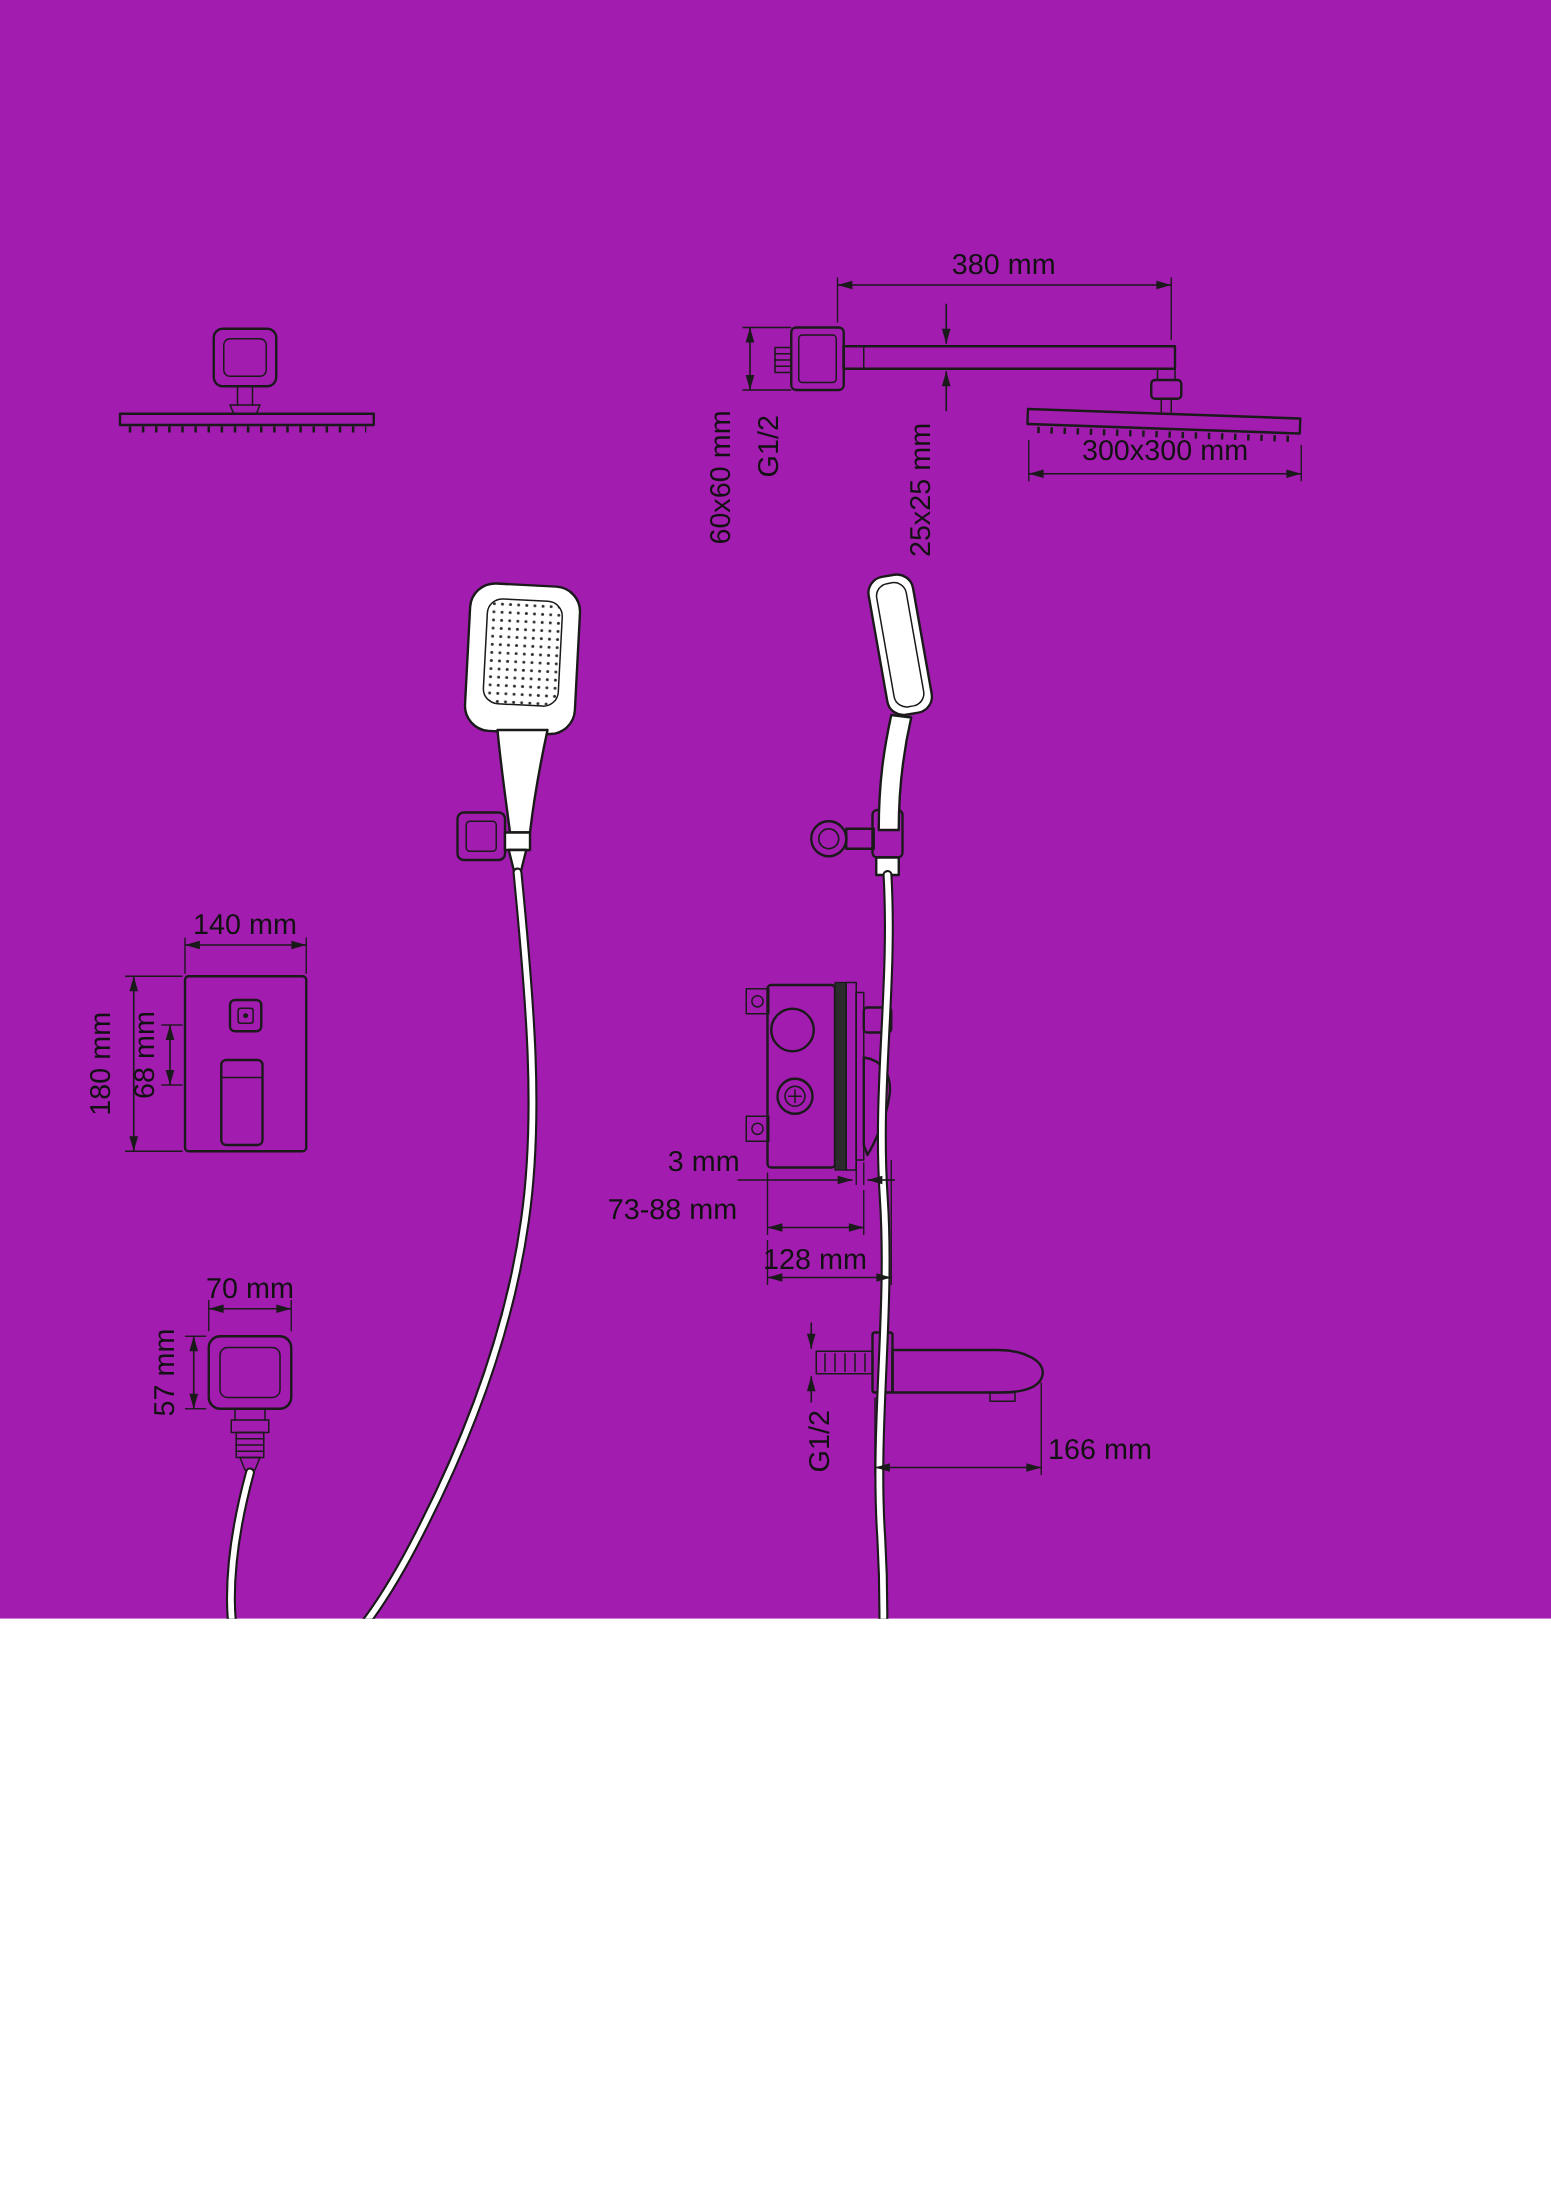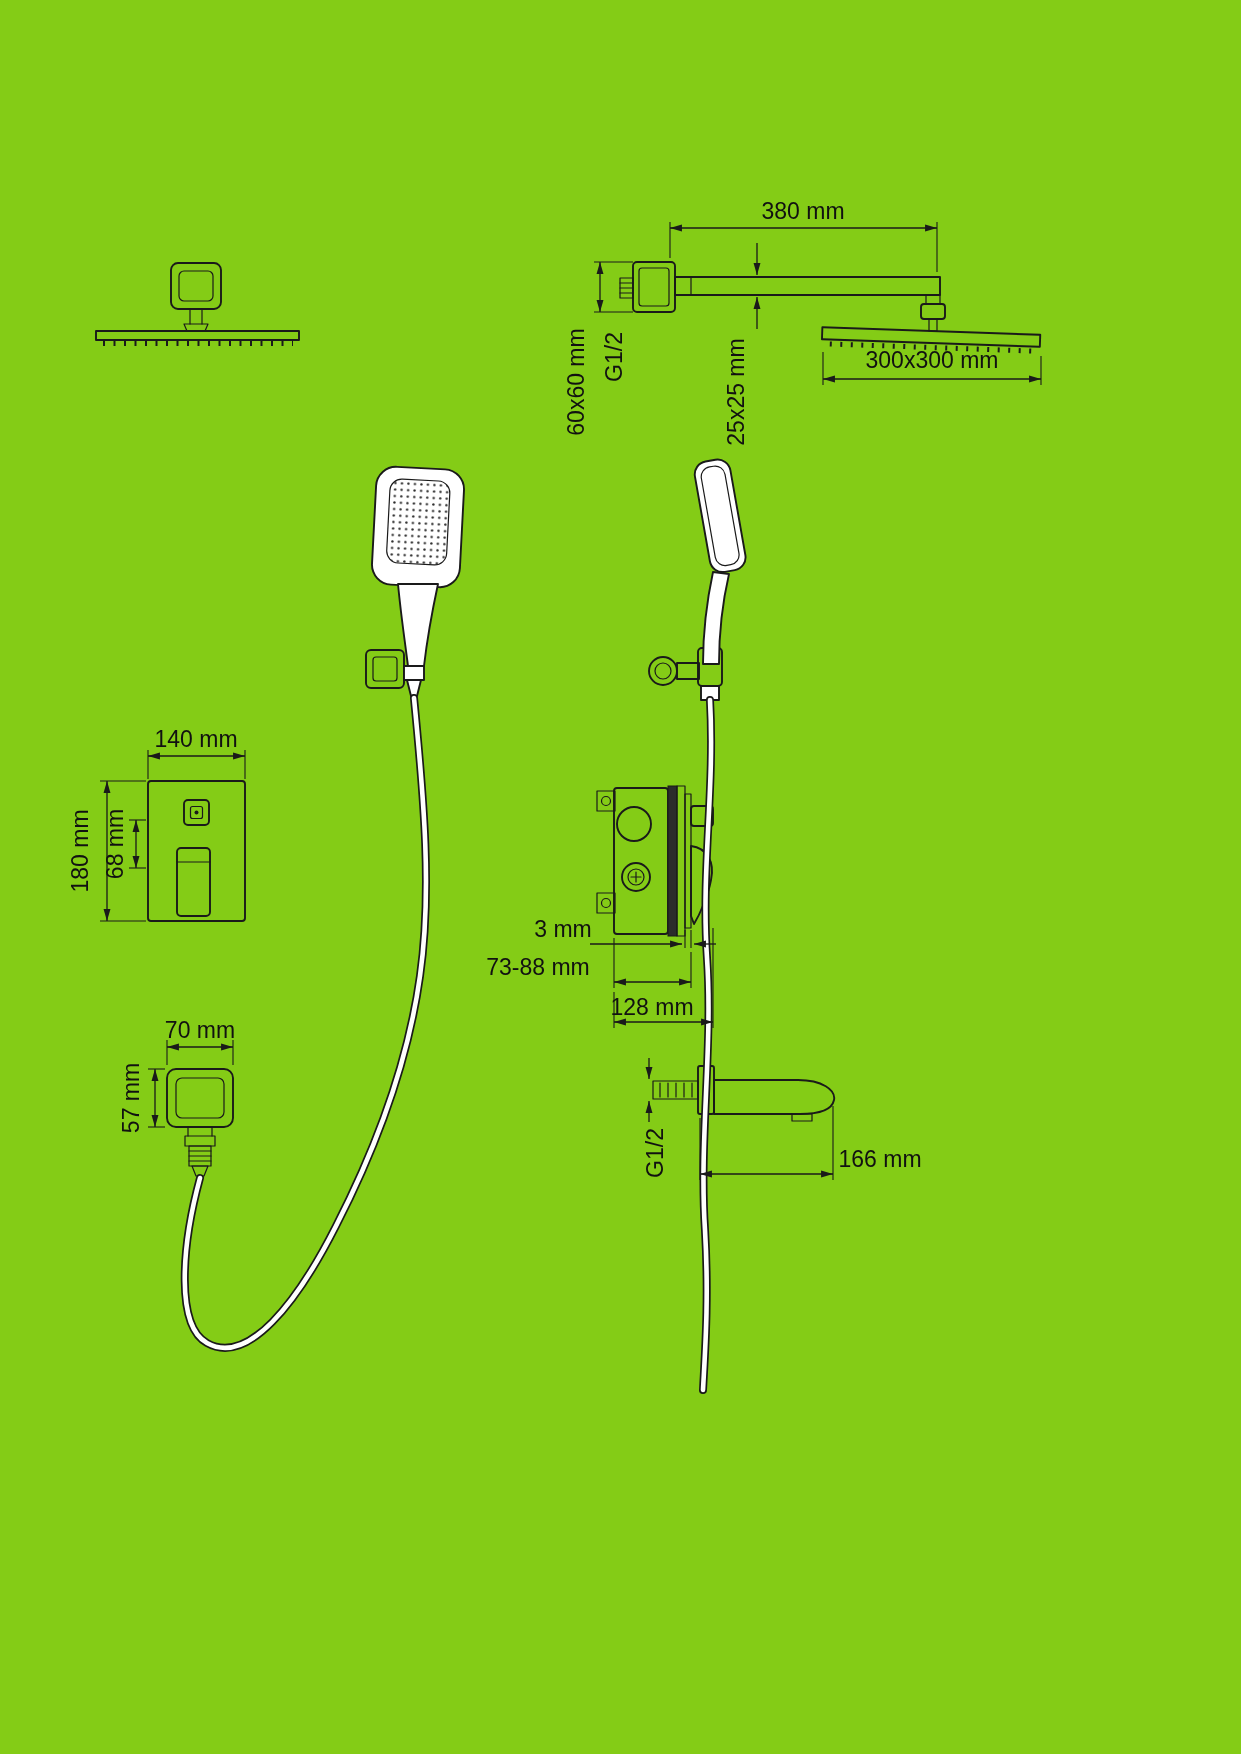--- a/index.html
+++ b/index.html
@@ -1,16 +1,16 @@
 <!DOCTYPE html>
 <html><head>
 <meta charset="utf-8">
 <style>
   html,body{margin:0;padding:0;background:#ffffff;}
-  .page{width:1241px;height:1754px;background:#84cc16;position:relative;font-family:"Liberation Sans",sans-serif;}
+  .page{width:1241px;height:1295px;background:#a21caf;position:relative;font-family:"Liberation Sans",sans-serif;}
   svg{display:block;}
   .ln{stroke:#1a1a1a;stroke-width:1.9;fill:none;stroke-linecap:round;stroke-linejoin:round;}
   .lnw{stroke:#1a1a1a;stroke-width:1.9;fill:#ffffff;stroke-linecap:round;stroke-linejoin:round;}
   .thin{stroke-width:1.2;}
   .dim{stroke:#1a1a1a;stroke-width:1.3;fill:none;}
   .ext{stroke:#1a1a1a;stroke-width:1.1;fill:none;}
   .lbl{font-family:"Liberation Sans",sans-serif;font-size:23px;fill:#111111;}
   .nozzles{stroke:#1a1a1a;stroke-width:5;stroke-dasharray:2 8.5;fill:none;}
   .tube-o{stroke:#1a1a1a;stroke-width:8;fill:none;stroke-linecap:round;}
   .tube-i{stroke:#ffffff;stroke-width:4.6;fill:none;stroke-linecap:round;}

